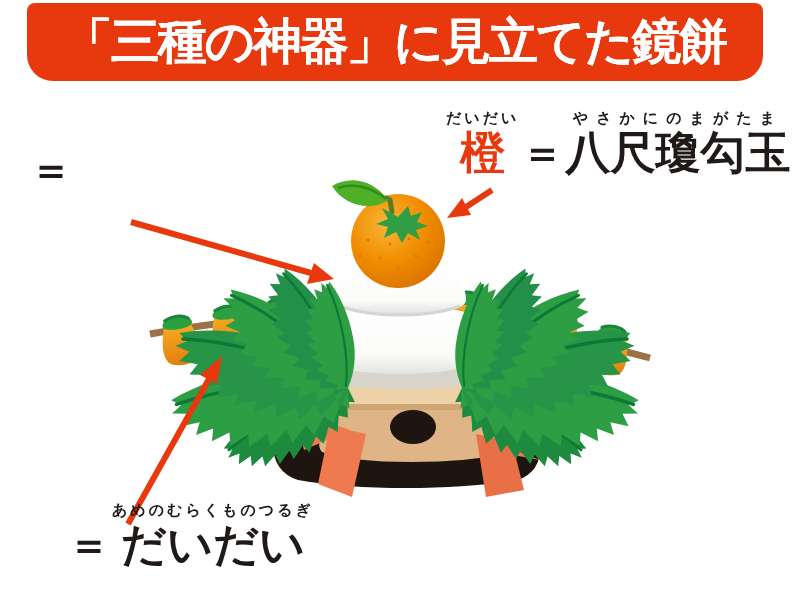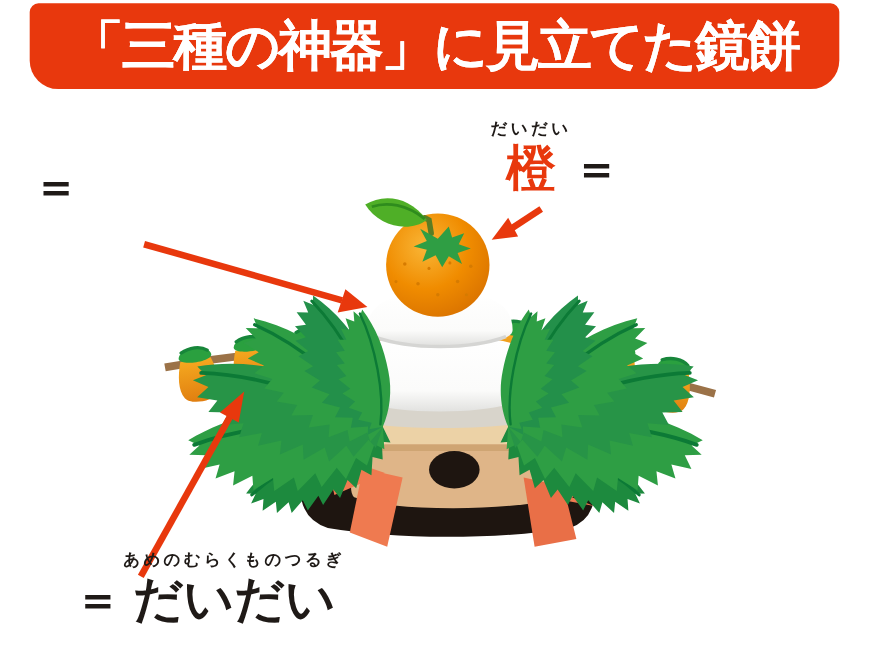--- a/index.html
+++ b/index.html
@@ -188,20 +188,24 @@
   <span class="unit">
   </span>
 </div>
 
 <div class="label" id="label-daidai">
   <span class="unit">
     <span class="furigana fg-tight">だいだい</span>
     <span class="big red">橙</span>
   </span>
   <span class="eq">＝</span>
+  <span class="unit">
+    <span class="furigana fg-wide">やさかにのまがたま</span>
+    <span class="big">八尺瓊勾玉</span>
+  </span>
 </div>
 
 <div class="label" id="label-kushigaki">
   <span class="eq">＝</span>
   <span class="unit">
     <span class="furigana fg-tight">あめのむらくものつるぎ</span>
     <span class="big">だいだい</span>
   </span>
 </div>
 

